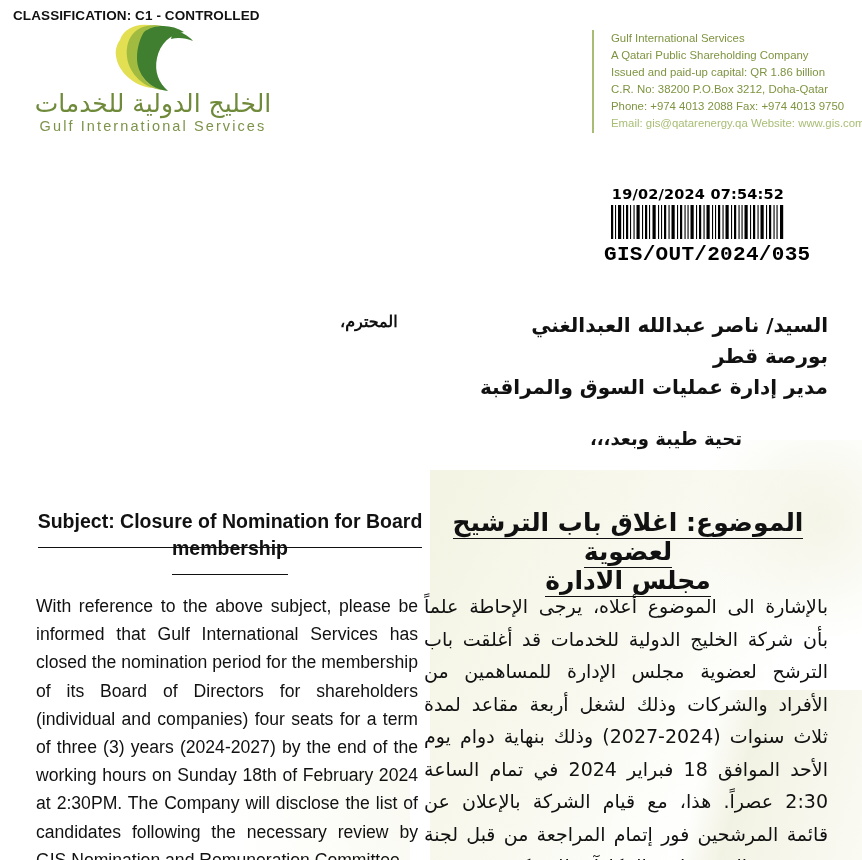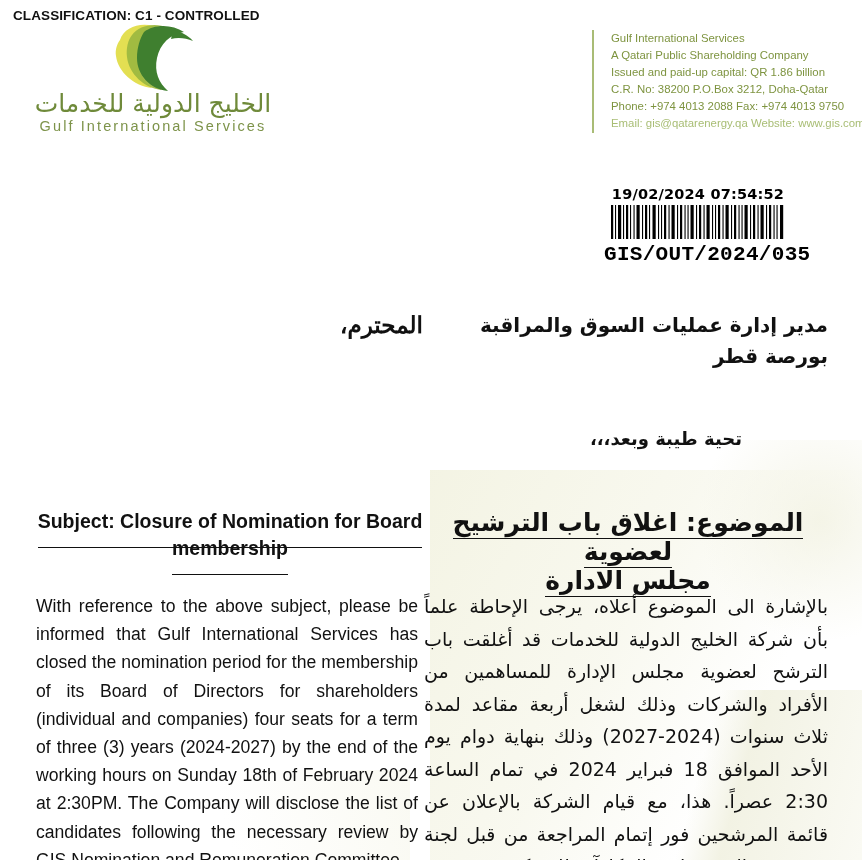--- a/index.html
+++ b/index.html
@@ -173,21 +173,21 @@
     line-height: 31px;
     color: #111;
   }
   .honorific {
     position: absolute;
     left: 340px;
     top: 312px;
     direction: rtl;
     font-family: Liberation Sans, sans-serif;
     font-weight: 700;
-    font-size: 23px;
+    font-size: 16px;
     color: #111;
     white-space: nowrap;
   }
   .greeting {
     position: absolute;
     right: 120px;
     top: 428px;
     direction: rtl;
     font-family: "DejaVu Sans", sans-serif;
     font-weight: 700;
@@ -338,22 +338,23 @@
           <rect x="160" y="0" width="2.2" height="34"></rect>
         <rect x="164.5" y="0" width="1.1" height="34"></rect>
           <rect x="167.5" y="0" width="1.1" height="34"></rect>
         <rect x="171" y="0" width="3.2" height="34"></rect>
       </g>
     </svg>
     <div class="stamp-ref">GIS/OUT/2024/035</div>
   </div>
 
   <div class="addressee">
+    <div>السيد/ ناصر عبدالله العبدالغني</div>
+    <div>بورصة قطر</div>
     <div>مدير إدارة عمليات السوق والمراقبة</div>
-    <div>بورصة قطر</div>
   </div>
 
   <div class="honorific">المحترم،</div>
 
   <div class="greeting">تحية طيبة وبعد،،،</div>
 
   <div class="subject-ar">
     <span>الموضوع: اغلاق باب الترشيح لعضوية</span><br>
     <span>مجلس الادارة</span>
   </div>

